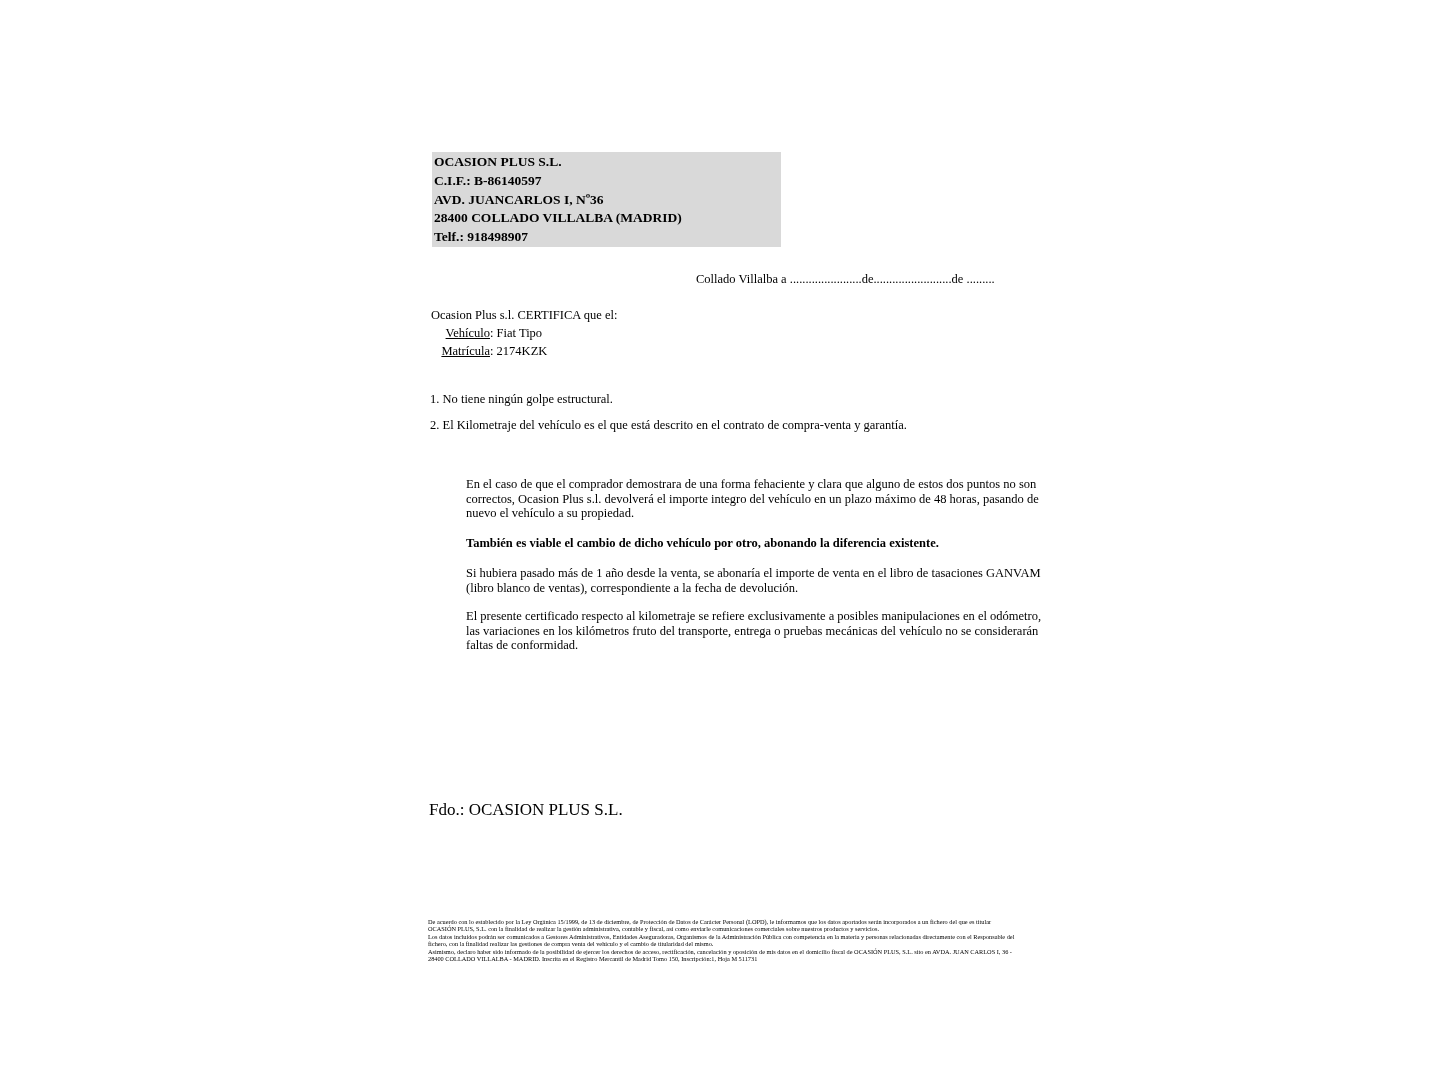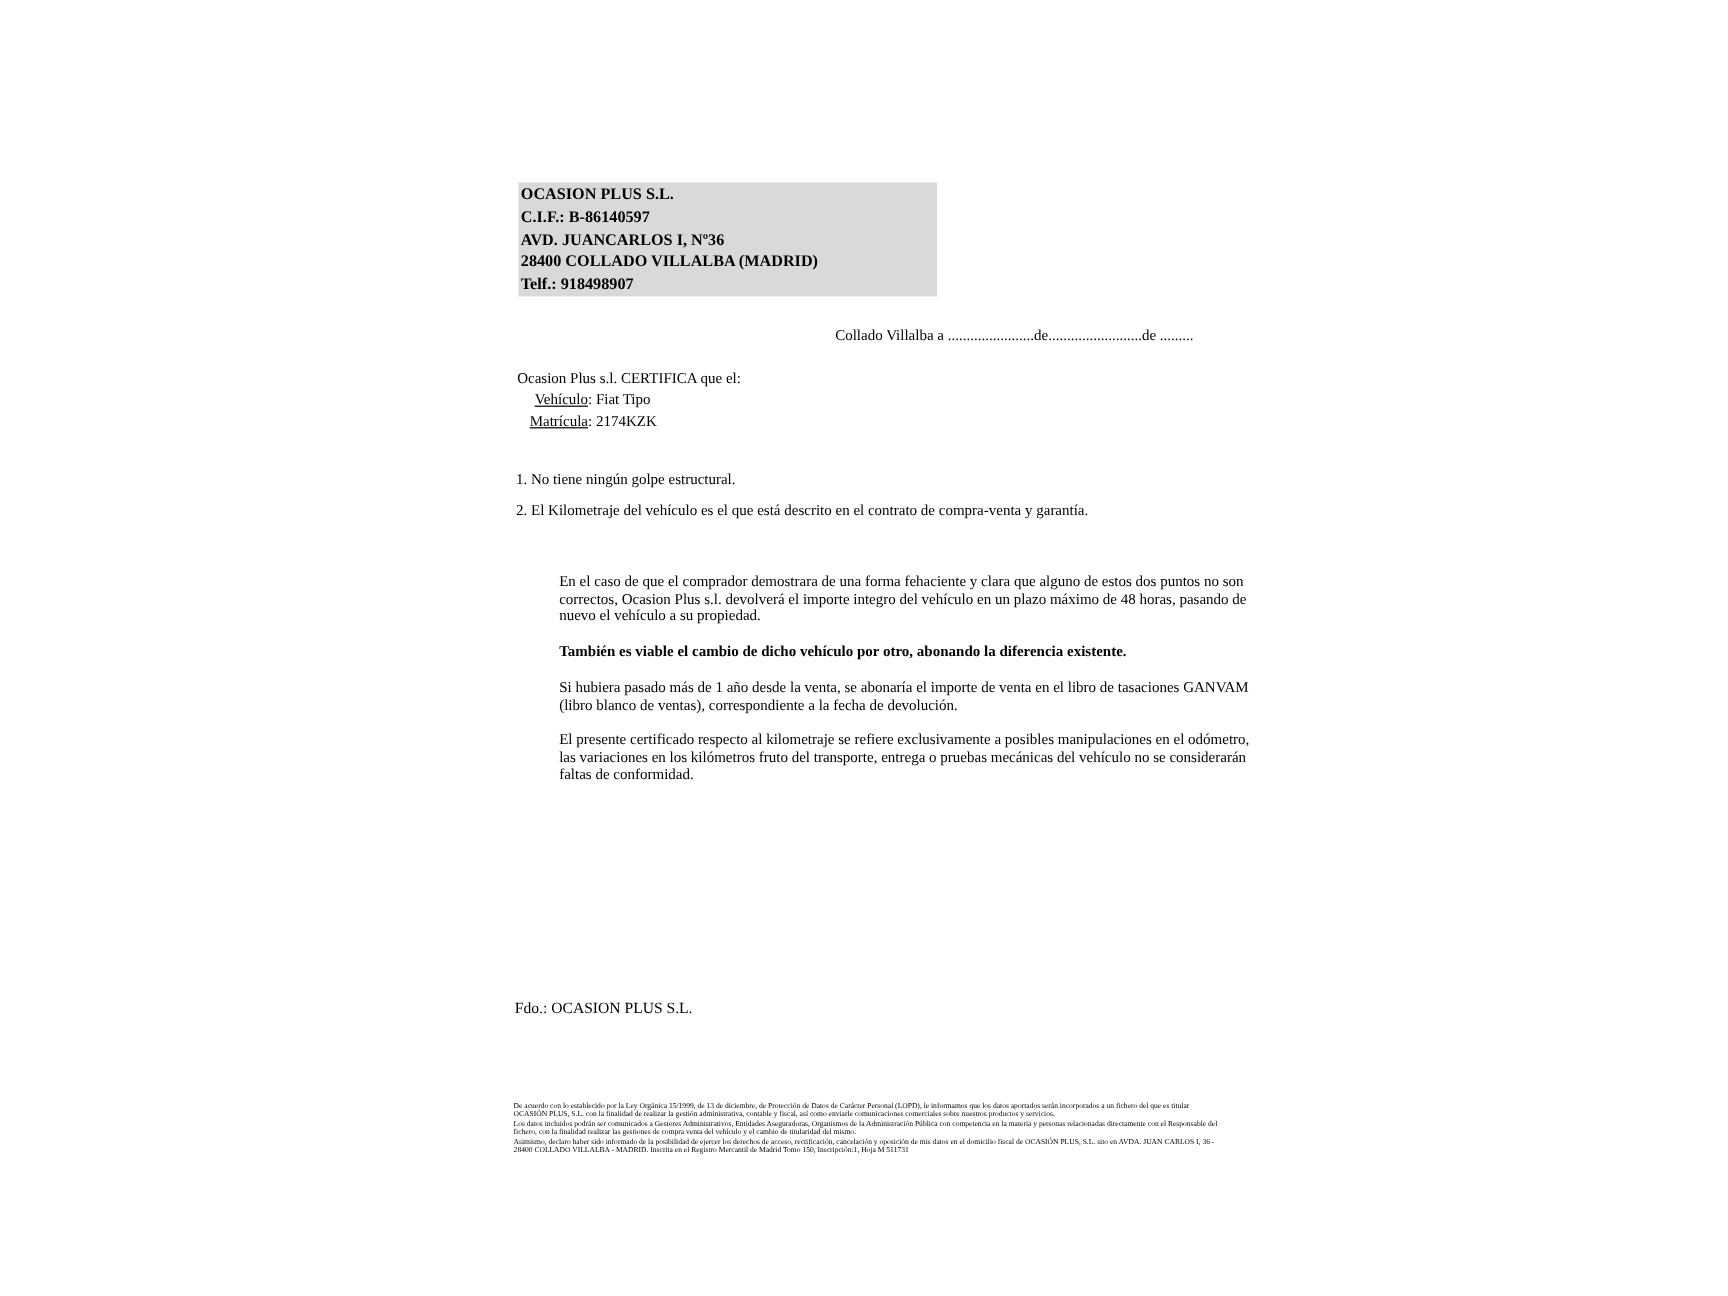--- a/index.html
+++ b/index.html
@@ -70,22 +70,22 @@
     line-height: 14.7px;
     margin-left: 36px;
   }
   .para-1 { top: 477px; }
   .para-2 { top: 536px; font-weight: bold; }
   .para-3 { top: 566px; }
   .para-4 { top: 609px; }
 
   .signature {
     left: 429px;
-    top: 832px;
-    font-size: 13px;
+    top: 800px;
+    font-size: 17px;
     white-space: nowrap;
   }
 
   .legal-footer {
     left: 428px;
     top: 918px;
     width: 591px;
     font-size: 6.3px;
     line-height: 7.4px;
   }

